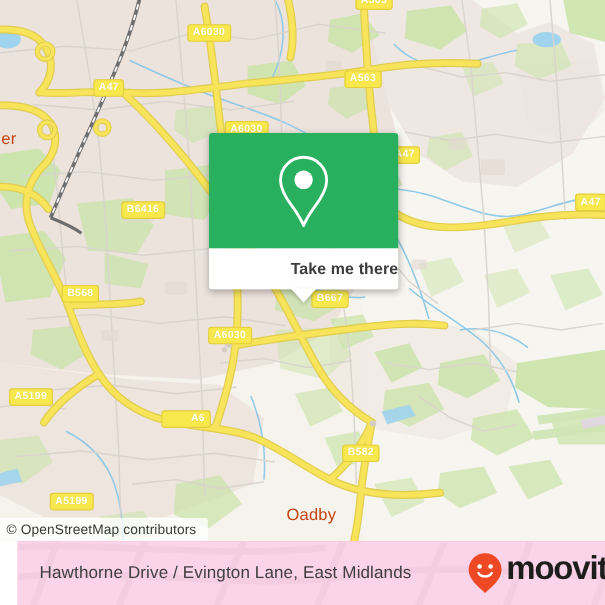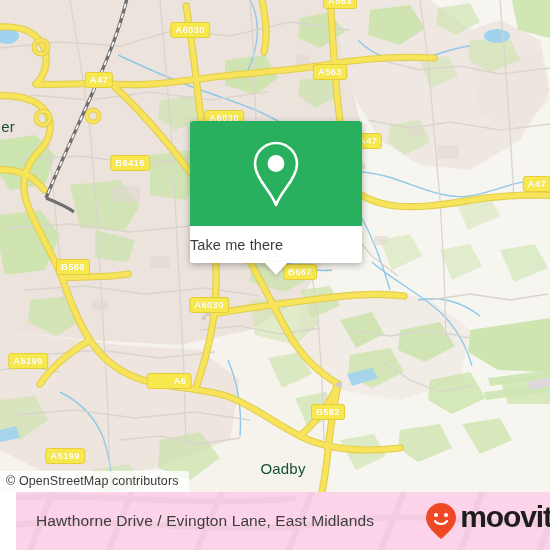--- a/index.html
+++ b/index.html
@@ -53,21 +53,21 @@
     padding: 1px 4px 1px 4px;
     text-align: center;
     white-space: nowrap;
     transform: translate(-50%, -50%);
     text-shadow: 0 0 1px rgba(180,160,20,.35);
     box-sizing: border-box;
   }
 
   .placename {
     position: absolute;
-    color: #14532d;
+    color: #c2410c;
     font-size: 15px;
     letter-spacing: .2px;
     white-space: nowrap;
     transform: translate(-50%, -50%);
   }
 
   
   #popup {
     position: absolute;
     left: 190px;
@@ -86,22 +86,23 @@
     align-items: center;
     justify-content: center;
   }
   #popup-pin { display: block; }
   #popup-bottom {
     background: #ffffff;
     height: 37px;
     border-radius: 0 0 3px 3px;
     display: flex;
     align-items: center;
-    justify-content: flex-start;
+    justify-content: flex-end;
     position: relative;
+    font-weight: bold;
   }
   #popup-cta {
     color: #3c3c3c;
     font-size: 14.5px;
     letter-spacing: .1px;
   }
   #popup-tail {
     position: absolute;
     left: 50%;
     bottom: -12px;
@@ -367,21 +368,21 @@
       </g>
     </svg>
 
     <div class="shield" style="left:190px;  top:30px;">A6030</div>
     <div class="shield" style="left:330px;  top:72px;">A563</div>
     <div class="shield" style="left:340px;  top:1px;">A563</div>
     <div class="shield" style="left:99px;   top:80px;">A47</div>
     <div class="shield" style="left:224px;  top:118px;">A6030</div>
     <div class="shield" style="left:368px;  top:141px;">A47</div>
     <div class="shield" style="left:537px;  top:184px;">A47</div>
-    <div class="shield" style="left:130px;  top:163px;">B6416</div>
+    <div class="shield" style="left:130px;  top:191px;">B6416</div>
     <div class="shield" style="left:73px;   top:267px;">B568</div>
     <div class="shield" style="left:300px;  top:272px;">B667</div>
     <div class="shield" style="left:209px;  top:305px;">A6030</div>
     <div class="shield" style="left:28px;   top:361px;">A5199</div>
     <div class="shield" style="left:169px;  top:381px;padding-left:26px;">A6</div>
     <div class="shield" style="left:328px;  top:412px;">B582</div>
     <div class="shield" style="left:65px;   top:456px;">A5199</div>
 
     <div class="placename" style="left:8px; top:126px;">er</div>
     <div class="placename" style="left:283px; top:468px;">Oadby</div>

